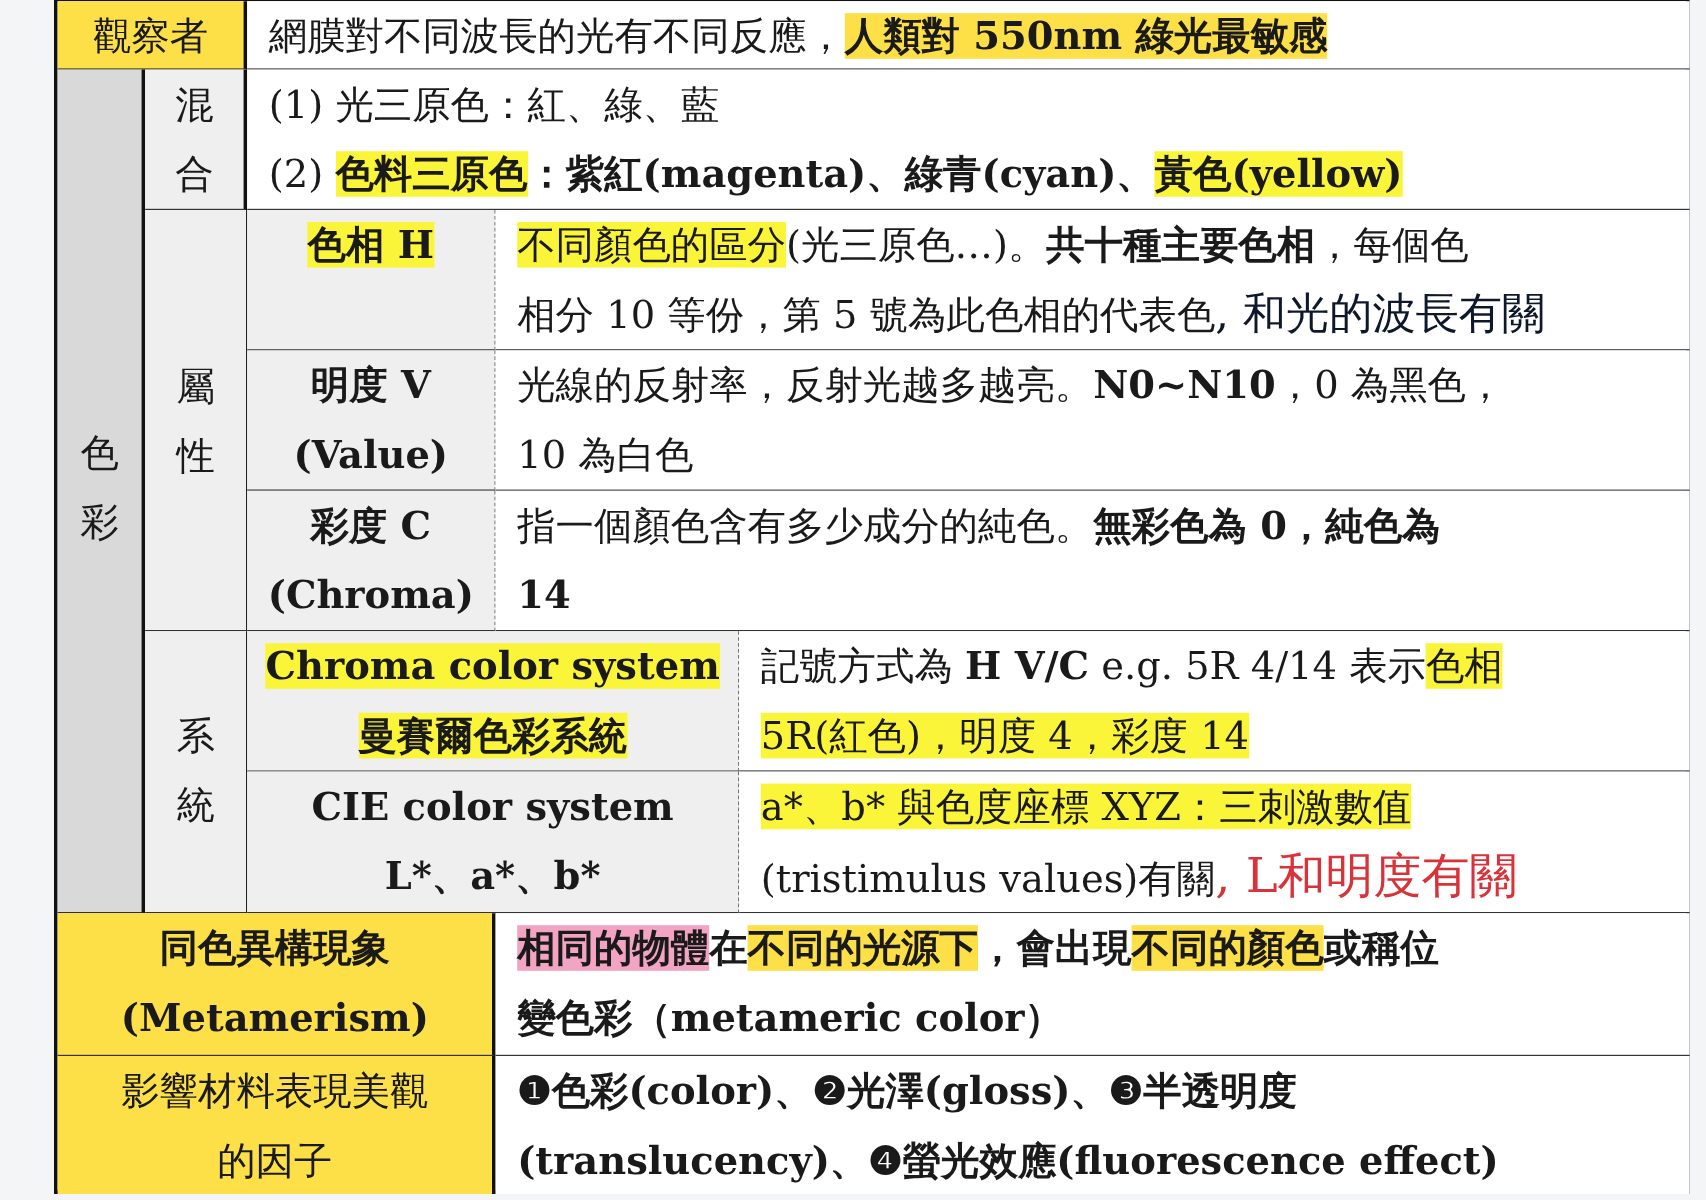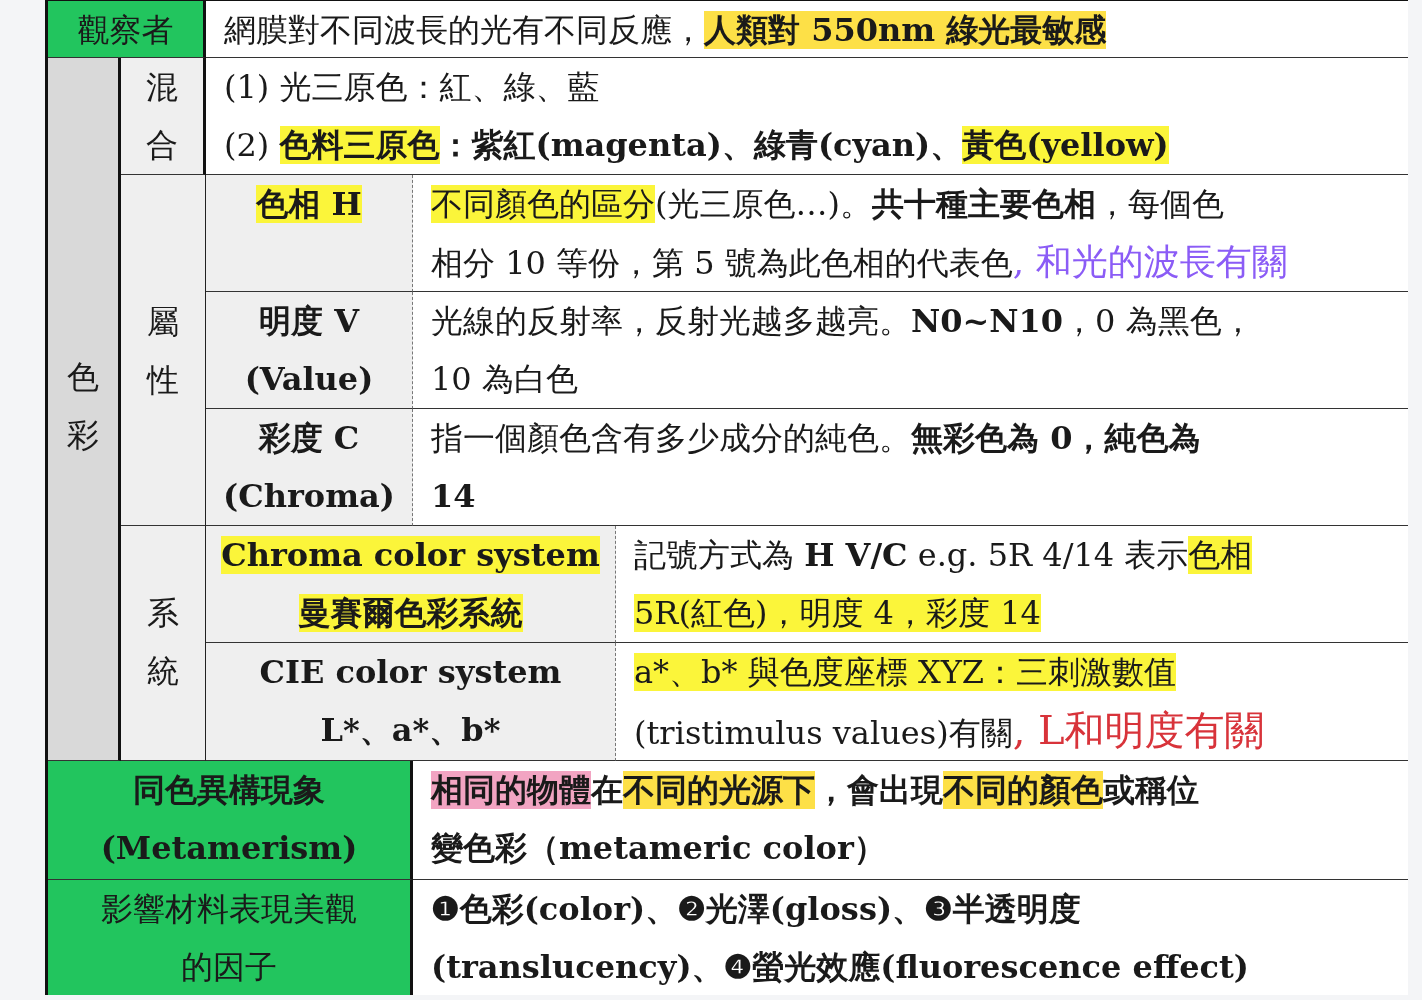--- a/index.html
+++ b/index.html
@@ -18,30 +18,30 @@
     box-sizing: border-box;
   }
   .cell {
     position: absolute; box-sizing: border-box;
     border-right: 1.5px solid #222;
     border-bottom: 1.5px solid #333;
     overflow: hidden;
   }
   .gray-dark { background: #d9d9d9; }
   .gray-light { background: #efefef; }
-  .gray-mid { background: #22c55e; }
+  .gray-mid { background: #fde047; }
   .white { background: #ffffff; }
   .line { position: absolute; white-space: nowrap; font-size: 32px; line-height: 58px; }
   .center { text-align: center; left: 0; right: 0; }
   .vtext { position: absolute; left: 0; right: 0; text-align: center; font-size: 32px; line-height: 58px; }
   .b { font-weight: bold; }
   .hl-y { background: #fbf53a; }
   .hl-g { background: #fde047; }
   .hl-p { background: #f2a4c2; }
-  .red { color: #8b5cf6; }
+  .red { color: #0f172a; }
   .big-red { color: #d8333a; font-size: 40px; }
   .dashed-r { border-right: 1px dashed #777; }
   .thick-r { border-right: 3px solid #111; }
 </style>
 </head>
 <body>
 
 <div class="sheet">
 
   <div class="cell gray-mid thick-r" style="left:0; top:0; width:158px; height:57px;">

